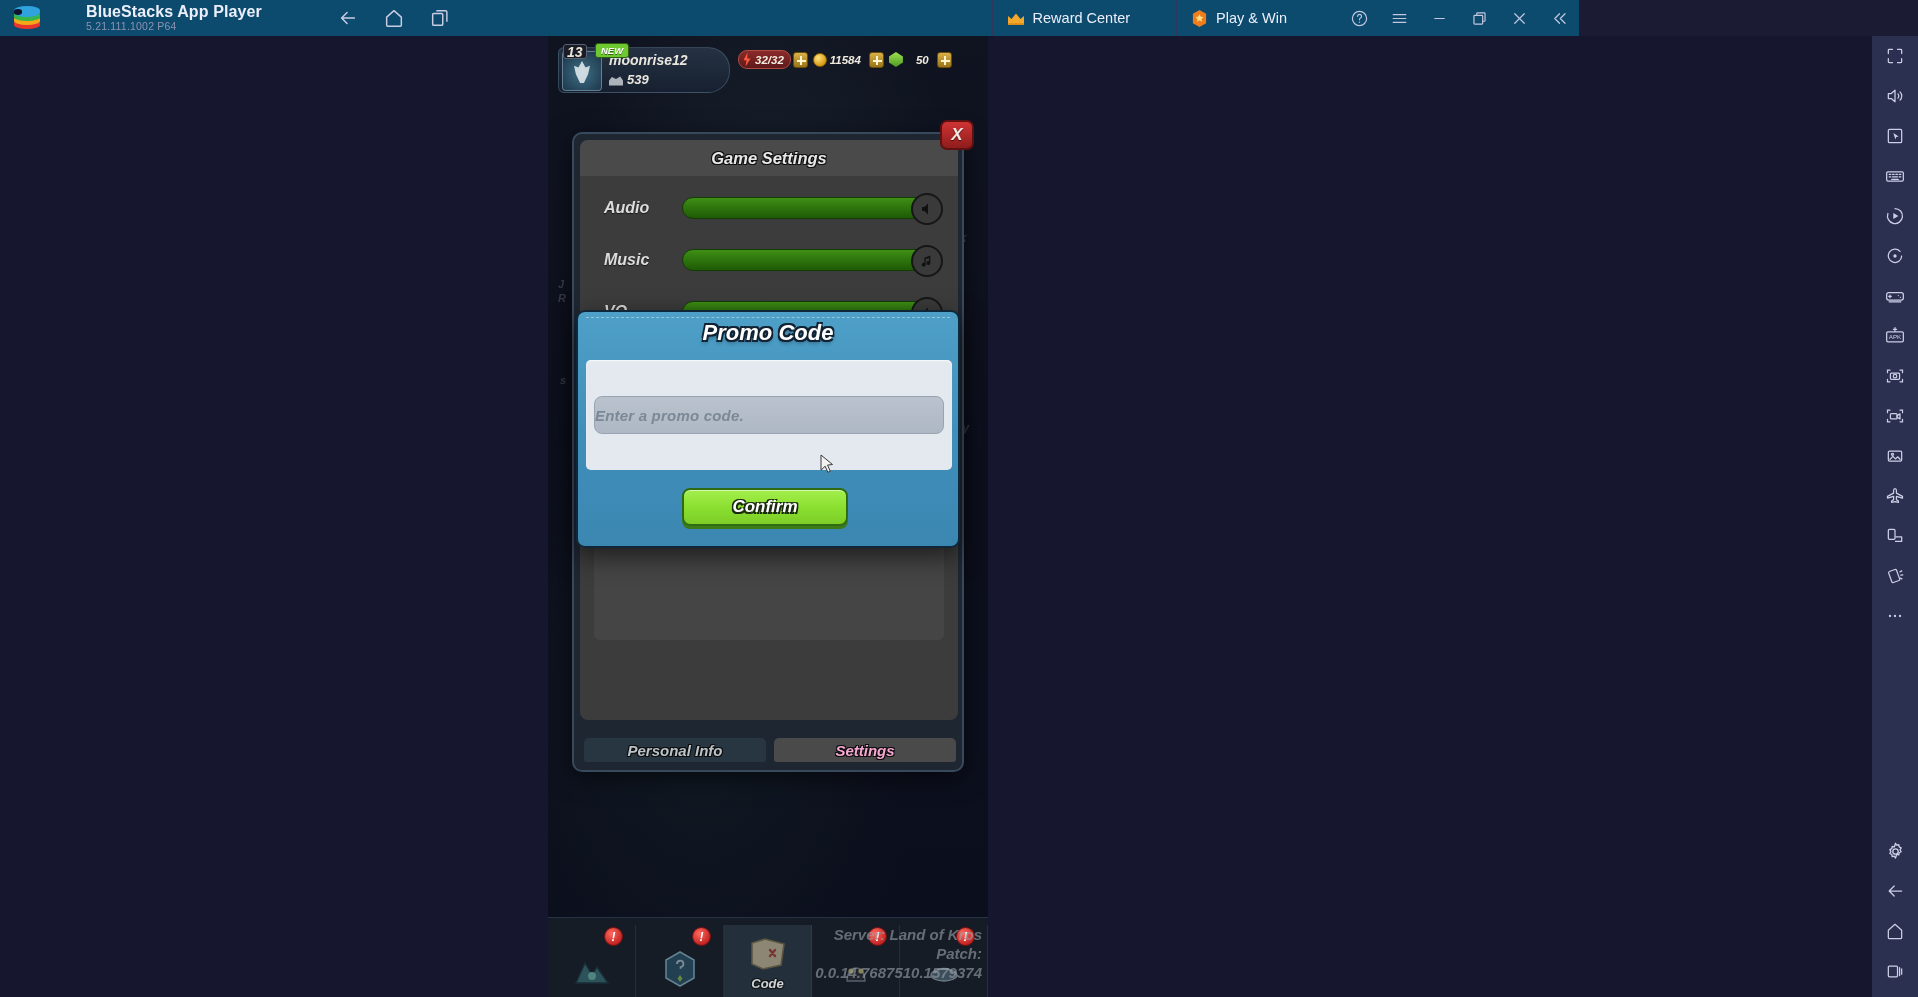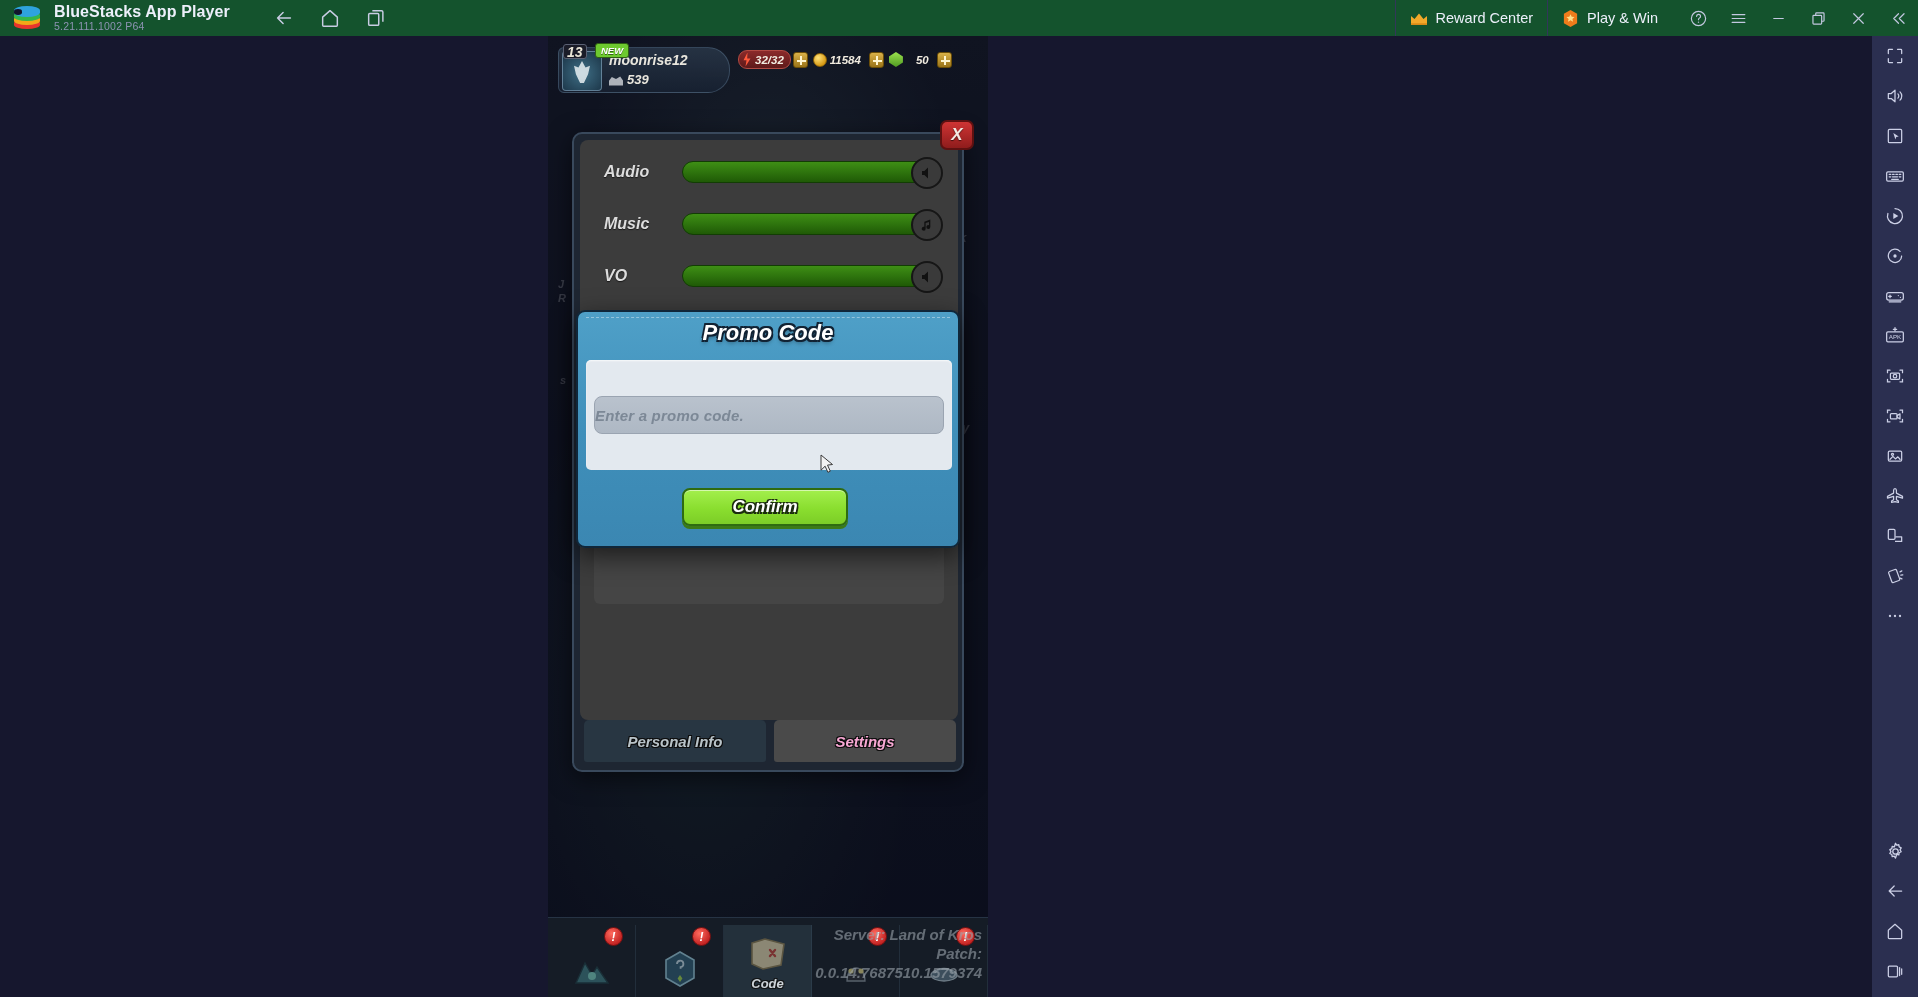--- a/index.html
+++ b/index.html
@@ -6,24 +6,25 @@
   html, body {
     width: 1918px; height: 997px;
     overflow: hidden;
     background: #1b1b33;
     font-family: "Liberation Sans", sans-serif;
   }
 
   
   .titlebar {
     position: absolute; top: 0; left: 0;
-    width: 1918px; height: 36px;
-    background: #14532d;
+    width: 1579px; height: 36px;
+    background: #0c4a6e;
     display: flex; align-items: center;
     z-index: 40;
+    gap: 32px;
   }
   .bs-logo { margin-left: 12px; width: 30px; height: 30px; position: relative; flex: none; }
   .bs-logo span { position: absolute; left: 2px; border-radius: 50% / 40%; }
   .bs-l1 { width: 26px; height: 10px; top: 16px; background: #e8352d; }
   .bs-l2 { width: 26px; height: 10px; top: 12px; background: #f2a818; }
   .bs-l3 { width: 26px; height: 10px; top: 8px;  background: #34b64a; }
   .bs-l4 { width: 26px; height: 11px; top: 3px;  background: #2ea3dd; }
   .bs-dot { position: absolute; left: 11px; top: 6px; width: 8px; height: 6px;
             background: #12142b; border-radius: 50%; }
   .title-text { margin-left: 12px; line-height: 1.05; }
@@ -208,21 +209,21 @@
     position: absolute; right: -12px; top: -5px; width: 32px; height: 32px; border-radius: 50%;
     background: #3a3a3a; border: 2px solid #161616;
     display: flex; align-items: center; justify-content: center; cursor: pointer;
   }
   .knob-ico { fill: #111; }
   .settings-blank {
     margin: 18px 14px 0 14px; height: 290px;
     background: #454545; border-radius: 6px;
   }
   .tabs {
-    position: absolute; left: 10px; bottom: 8px; width: 372px; height: 42px;
+    position: absolute; left: 10px; bottom: 8px; width: 372px; height: 24px;
     display: flex; gap: 8px; border-radius: 20px;
   }
   .tab {
     flex: 1; display: flex; align-items: center; justify-content: center;
     border-radius: 5px 5px 3px 3px; cursor: pointer;
     font-size: 15px; font-weight: 800; font-style: italic;
     text-shadow: -1px -1px 0 #0d0d0d,1px -1px 0 #0d0d0d,-1px 1px 0 #0d0d0d,1px 1px 0 #0d0d0d;
   }
   .tab-inactive { background: #283642; color: #b9c3c8; }
   .tab-active   { background: #4a4a4a; color: #f9a8d4; }
@@ -452,20 +453,23 @@
         </div>
         <div class="plusbox"></div>
       </div>
     </div>
   </div>
 
   <div class="settings-win">
     <div class="settings-close">X</div>
 
     <div class="settings-body">
+      <div class="settings-header">
+        <div class="gs-title">Game Settings</div>
+      </div>
 
       <div class="slider-row">
         <div class="slider-label">Audio</div>
         <div class="slider-track">
           <div class="slider-knob">
             <svg class="knob-ico" width="16" height="16" viewBox="0 0 16 16">
               <path d="M3 6h2.4L9 2.6v10.8L5.4 10H3z"></path>
             </svg>
           </div>
         </div>

